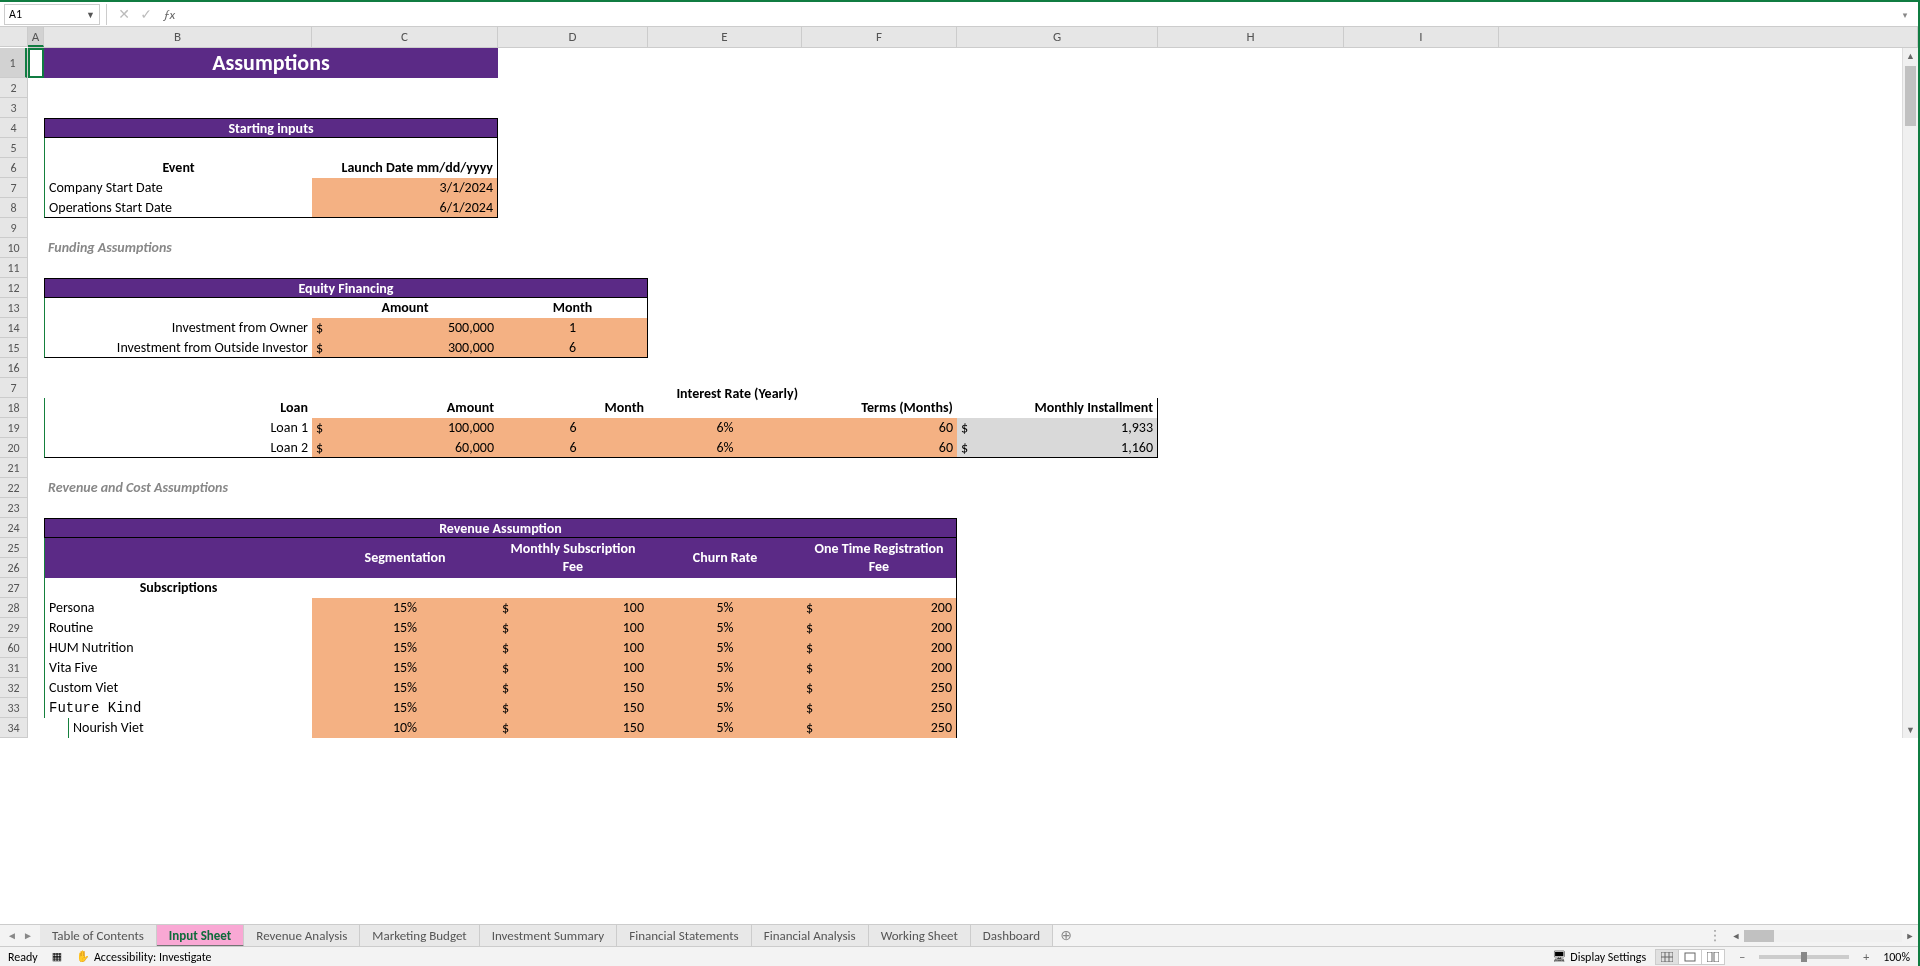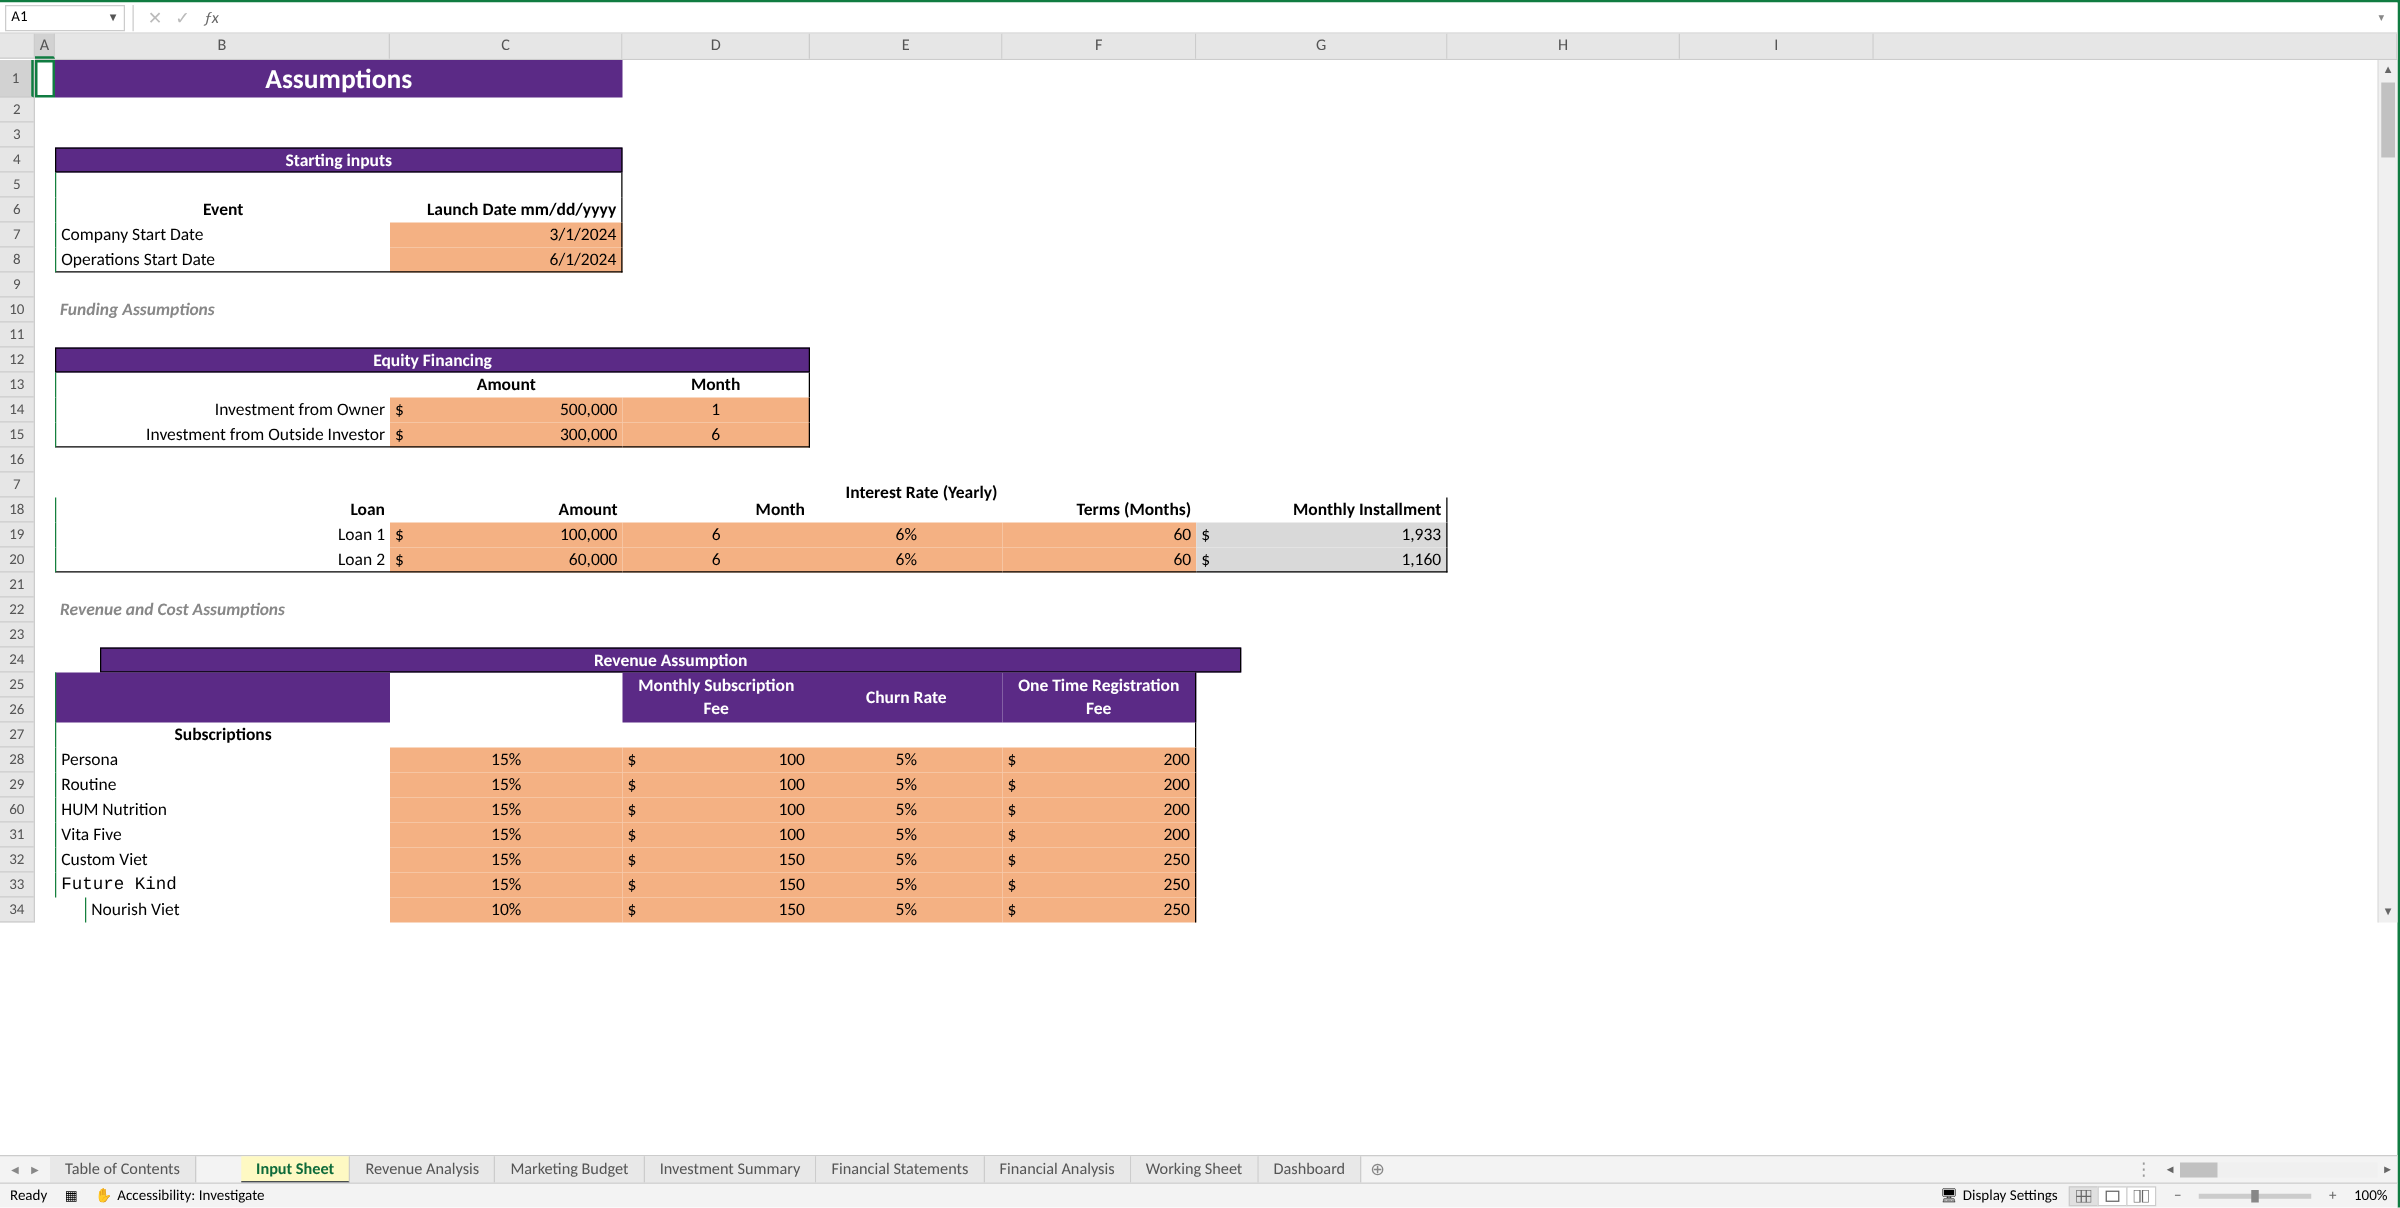--- a/index.html
+++ b/index.html
@@ -43,21 +43,21 @@
 .active-cell { position: absolute; border: 2px solid #107c41; height: 30px; pointer-events: none; z-index: 10; }
 
 .vscroll { position: absolute; right: 0; width: 16px; background: #f0f0f0; border-left: 1px solid #ddd; }
 .vscroll .arrow { height: 16px; text-align: center; font-size: 9px; color: #666; line-height: 16px; }
 .vscroll .thumb { position: absolute; left: 2px; right: 2px; top: 18px; height: 60px; background: #c1c1c1; }
 
 .sheet-tabs { position: absolute; bottom: 20px; left: 0; right: 0; height: 22px; background: #f3f3f3; border-top: 1px solid #ccc; display: flex; align-items: center; }
 .nav-arrows { display: flex; padding: 0 4px; }
 .nav-arrow { width: 16px; text-align: center; color: #888; font-size: 10px; }
 .tab { padding: 0 12px; height: 22px; line-height: 22px; border-right: 1px solid #ccc; background: #e8e8e8; color: #555; font-size: 13px; cursor: pointer; }
-.tab.active { background: #fef9c3; color: #0e6b3a; font-weight: bold; border-bottom: 2px solid #0f172a; margin-left: 36px; }
+.tab.active { background: #f9a8d4; color: #0e6b3a; font-weight: bold; border-bottom: 2px solid #737373; }
 .add-sheet { width: 26px; text-align: center; color: #888; }
 .tab-divider { flex: 1; }
 .hsb-container { width: 190px; display: flex; align-items: center; }
 .hsb-arrow { width: 16px; text-align: center; font-size: 9px; color: #666; }
 .hsb-track { flex: 1; height: 12px; background: #f0f0f0; position: relative; }
 .hsb-thumb { position: absolute; left: 0; width: 30px; height: 12px; background: #c1c1c1; }
 
 .status-bar { position: absolute; bottom: 0; left: 0; right: 0; height: 20px; background: #f3f3f3; border-top: 1px solid #ccc; display: flex; align-items: center; font-size: 12px; padding: 0 8px; }
 .status-left { display: flex; align-items: center; gap: 14px; }
 .status-right { margin-left: auto; display: flex; align-items: center; gap: 10px; }
@@ -193,22 +193,23 @@
           <span style="float:right">60,000</span>
         </div>
         <div class="cell orange-bg txt-c border-b" style="left: 470px; top: 390px; width: 150px; height: 20px; line-height: 20px;">6</div>
         <div class="cell orange-bg txt-c border-b" style="left: 620px; top: 390px; width: 154px; height: 20px; line-height: 20px;">6%</div>
         <div class="cell orange-bg txt-r border-b" style="left: 774px; top: 390px; width: 155px; height: 20px; line-height: 20px;">60</div>
         <div class="cell grey-bg border-r border-b" style="left: 929px; top: 390px; width: 201px; height: 20px; line-height: 20px;">
           <span style="float:left">$</span>
           <span style="float:right">1,160</span>
         </div>
         <div class="cell section-title" style="left: 16px; top: 430px; width: 268px; height: 20px; line-height: 20px;">Revenue and Cost Assumptions</div>
-        <div class="cell purple-hdr border-all" style="left: 16px; top: 470px; width: 913px; height: 20px; line-height: 20px; margin-left: 36px;">Revenue Assumption</div>
+        <div class="cell purple-hdr border-all" style="left: 16px; top: 470px; width: 913px; height: 20px; line-height: 20px;">Revenue Assumption</div>
         <div class="cell purple-hdr border-l" style="left: 16px; top: 490px; width: 268px; height: 40px;"></div>
+        <div class="cell purple-hdr " style="left: 284px; top: 490px; width: 186px; height: 40px; display: flex; align-items: center; justify-content: center; white-space: normal; text-align: center; line-height: 18px;">Segmentation</div>
         <div class="cell purple-hdr " style="left: 470px; top: 490px; width: 150px; height: 40px; display: flex; align-items: center; justify-content: center; white-space: normal; text-align: center; line-height: 18px;">Monthly Subscription Fee</div>
         <div class="cell purple-hdr " style="left: 620px; top: 490px; width: 154px; height: 40px; display: flex; align-items: center; justify-content: center; white-space: normal; text-align: center; line-height: 18px;">Churn Rate</div>
         <div class="cell purple-hdr border-r" style="left: 774px; top: 490px; width: 155px; height: 40px; display: flex; align-items: center; justify-content: center; white-space: normal; text-align: center; line-height: 18px;">One Time Registration Fee</div>
         <div class="cell bold txt-c border-l" style="left: 16px; top: 530px; width: 268px; height: 20px; line-height: 20px;">Subscriptions</div>
         <div class="cell " style="left: 284px; top: 530px; width: 186px; height: 20px; line-height: 20px;"></div>
         <div class="cell " style="left: 470px; top: 530px; width: 150px; height: 20px; line-height: 20px;"></div>
         <div class="cell " style="left: 620px; top: 530px; width: 154px; height: 20px; line-height: 20px;"></div>
         <div class="cell border-r" style="left: 774px; top: 530px; width: 155px; height: 20px; line-height: 20px;"></div>
         <div class="cell border-l" style="left: 16px; top: 550px; width: 268px; height: 20px; line-height: 20px;">Persona</div>
         <div class="cell orange-bg txt-c" style="left: 284px; top: 550px; width: 186px; height: 20px; line-height: 20px;">15%</div>

